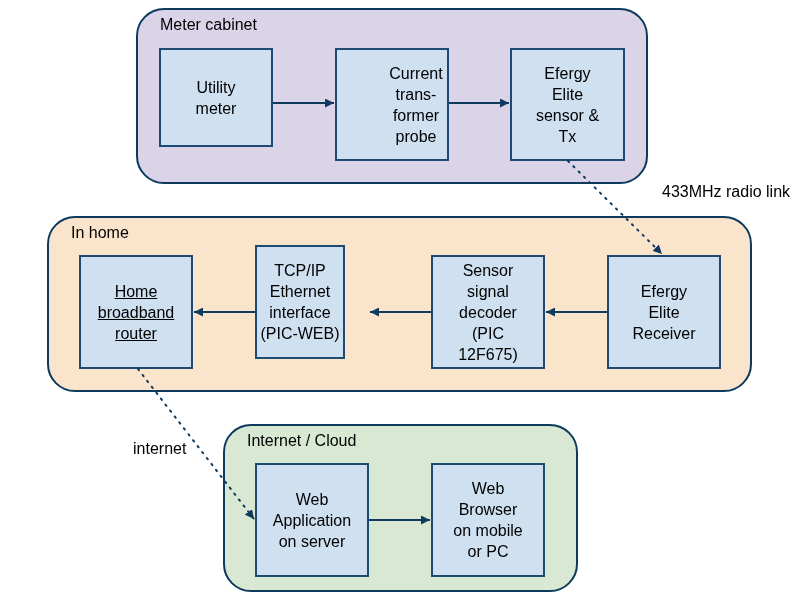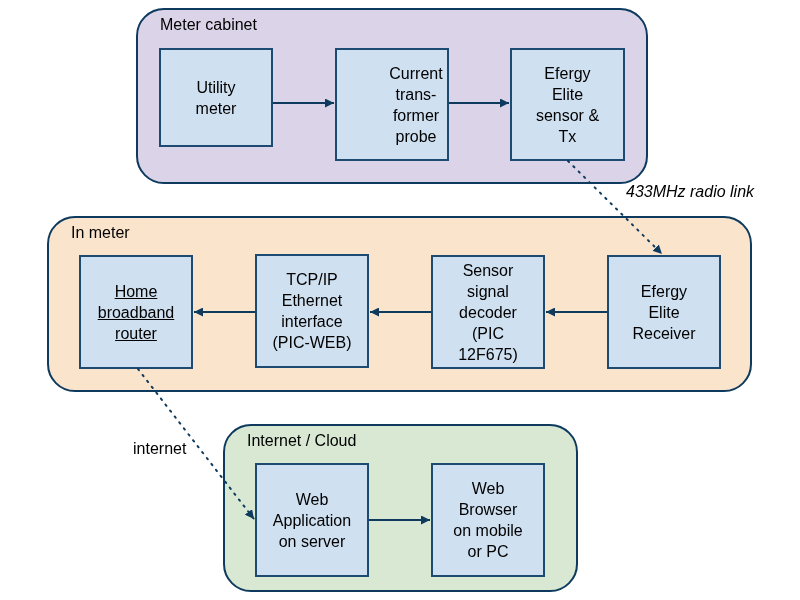--- a/index.html
+++ b/index.html
@@ -13,62 +13,62 @@
   .edge-label { position: absolute; font-size: 16px; white-space: nowrap; }
   svg.edges { position: absolute; left: 0; top: 0; pointer-events: none; }
 </style>
 </head>
 <body>
 
 <div class="group" style="left:136px; top:8px; width:512px; height:176px; background:#dbd3e7;">
   <span class="group-label">Meter cabinet</span>
 </div>
 <div class="group" style="left:47px; top:216px; width:705px; height:176px; background:#fbe4cc;">
-  <span class="group-label">In meter</span>
+  <span class="group-label">In home</span>
 </div>
 <div class="group" style="left:223px; top:424px; width:355px; height:168px; background:#d9e8d2;">
   <span class="group-label">Internet / Cloud</span>
 </div>
 
 <div class="node" style="left:159px; top:48px; width:114px; height:99px;">Utility
 meter</div>
 <div class="node" style="left:335px; top:48px; width:114px; height:113px;padding-left:48px;">Current
 trans-
 former
 probe</div>
 <div class="node" style="left:510px; top:48px; width:115px; height:113px;">Efergy
 Elite
 sensor &amp;
 Tx</div>
 
 <div class="node" style="left:79px; top:255px; width:114px; height:114px;text-decoration:underline;">Home
 broadband
 router</div>
-<div class="node" style="left:255px; top:254px; width:114px; height:114px;">TCP/IP
+<div class="node" style="left:255px; top:245px; width:90px; height:114px;">TCP/IP
 Ethernet
 interface
 (PIC-WEB)</div>
 <div class="node" style="left:431px; top:255px; width:114px; height:114px;">Sensor
 signal
 decoder
 (PIC
 12F675)</div>
 <div class="node" style="left:607px; top:255px; width:114px; height:114px;">Efergy
 Elite
 Receiver</div>
 
 <div class="node" style="left:255px; top:463px; width:114px; height:114px;">Web
 Application
 on server</div>
 <div class="node" style="left:431px; top:463px; width:114px; height:114px;">Web
 Browser
 on mobile
 or PC</div>
 
-<span class="edge-label" style="left:626px; top:183px;font-style:italic;">433MHz radio link</span>
+<span class="edge-label" style="left:662px; top:183px;">433MHz radio link</span>
 <span class="edge-label" style="left:133px; top:440px;">internet</span>
 
 <svg class="edges" width="800" height="600">
   <defs>
     <marker id="arrow" viewBox="0 0 10 10" refX="10" refY="5" markerWidth="9" markerHeight="9" orient="auto" markerUnits="userSpaceOnUse">
       <path d="M0,0 L10,5 L0,10 z" fill="#0e3a5e"></path>
     </marker>
   </defs>
   <line x1="273" y1="103" x2="334" y2="103" stroke="#0e3a5e" stroke-width="2" marker-end="url(#arrow)"></line>
   <line x1="449" y1="103" x2="509" y2="103" stroke="#0e3a5e" stroke-width="2" marker-end="url(#arrow)"></line>

